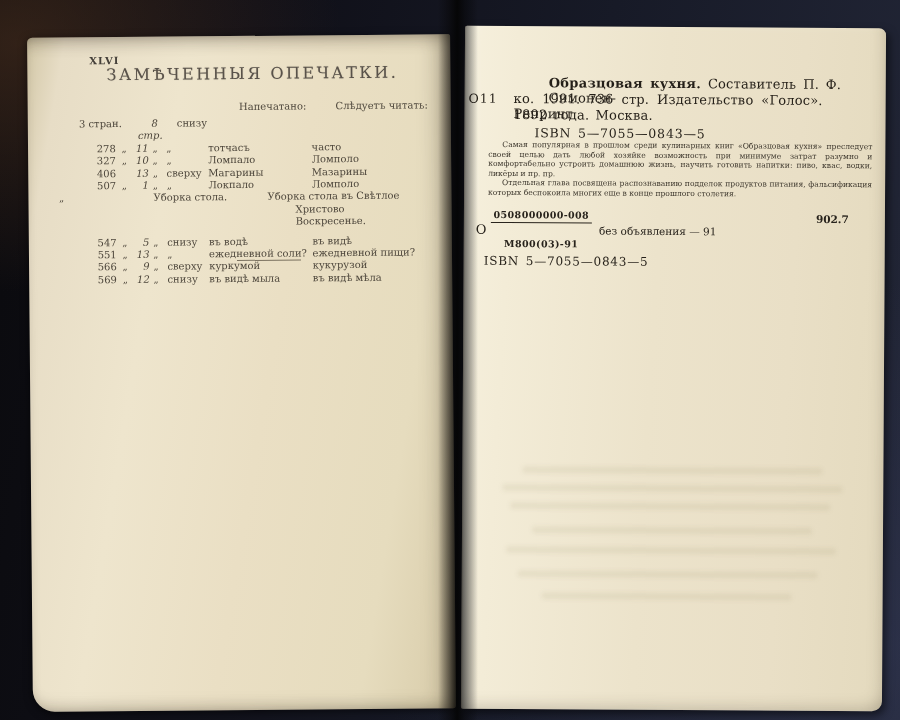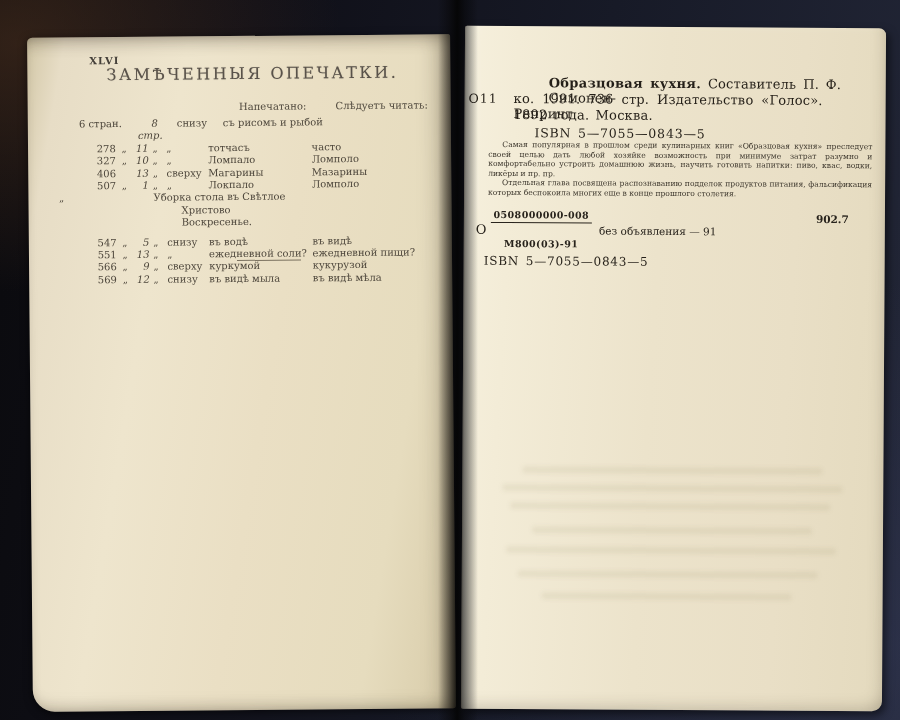--- a/index.html
+++ b/index.html
@@ -89,26 +89,25 @@
   <div class="folio">XLVI</div>
   <div class="errata-heading">ЗАМѢЧЕННЫЯ ОПЕЧАТКИ.</div>
   <div class="errata">
     <div class="ehead">
       <span class="sp"></span>
       <span class="h1">Напечатано:</span>
       <span class="h2">Слѣдуетъ читать:</span>
     </div>
     <div class="erows">
         <div class="erow">
-          <span class="c0">6 стран.</span>
+          <span class="c0">3 стран.</span>
           <span class="c1"></span>
           <span class="c2">8 стр.</span>
           <span class="c3"></span>
           <span class="c4">снизу</span>
-          <span class="c6">съ рисомъ и рыбой</span>
         </div>
         <div class="erow">
           <span class="c0">278</span>
           <span class="c1">„</span>
           <span class="c2">11</span>
           <span class="c3">„</span>
           <span class="c4">„</span>
           <span class="c5">тотчасъ</span>
           <span class="c6">часто</span>
         </div>
@@ -137,20 +136,21 @@
           <span class="c3">„</span>
           <span class="c4">„</span>
           <span class="c5">Локпало</span>
           <span class="c6">Ломполо</span>
         </div>
         <div class="erow">
           <span class="c1">„</span>
           <span class="c2"></span>
           <span class="c3"></span>
           <span class="c4"></span>
+          <span class="c5">Уборка стола.</span>
           <span class="c6">Уборка стола въ Свѣтлое Христово Воскресенье.</span>
         </div>
         <div class="erow">
           <span class="c0">547</span>
           <span class="c1">„</span>
           <span class="c2">5</span>
           <span class="c3">„</span>
           <span class="c4">снизу</span>
           <span class="c5">въ водѣ</span>
           <span class="c6">въ видѣ</span>

